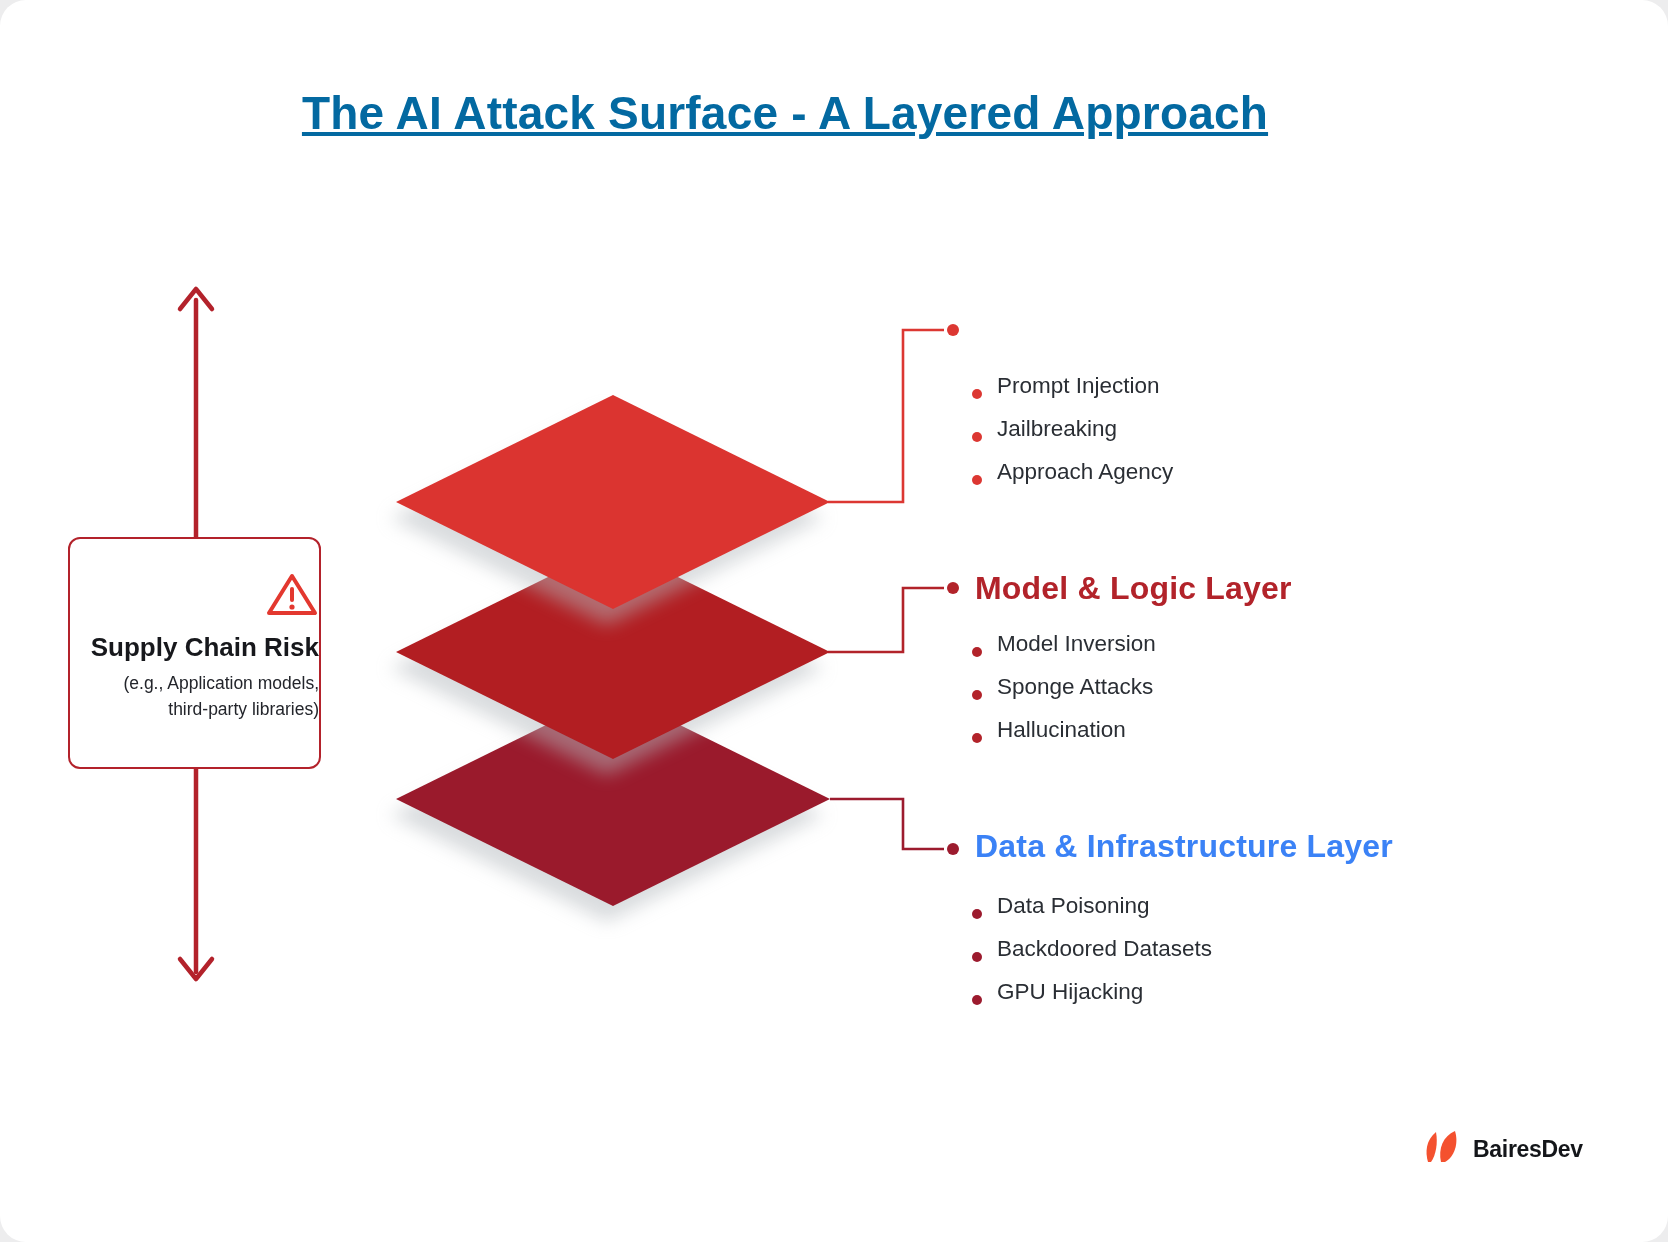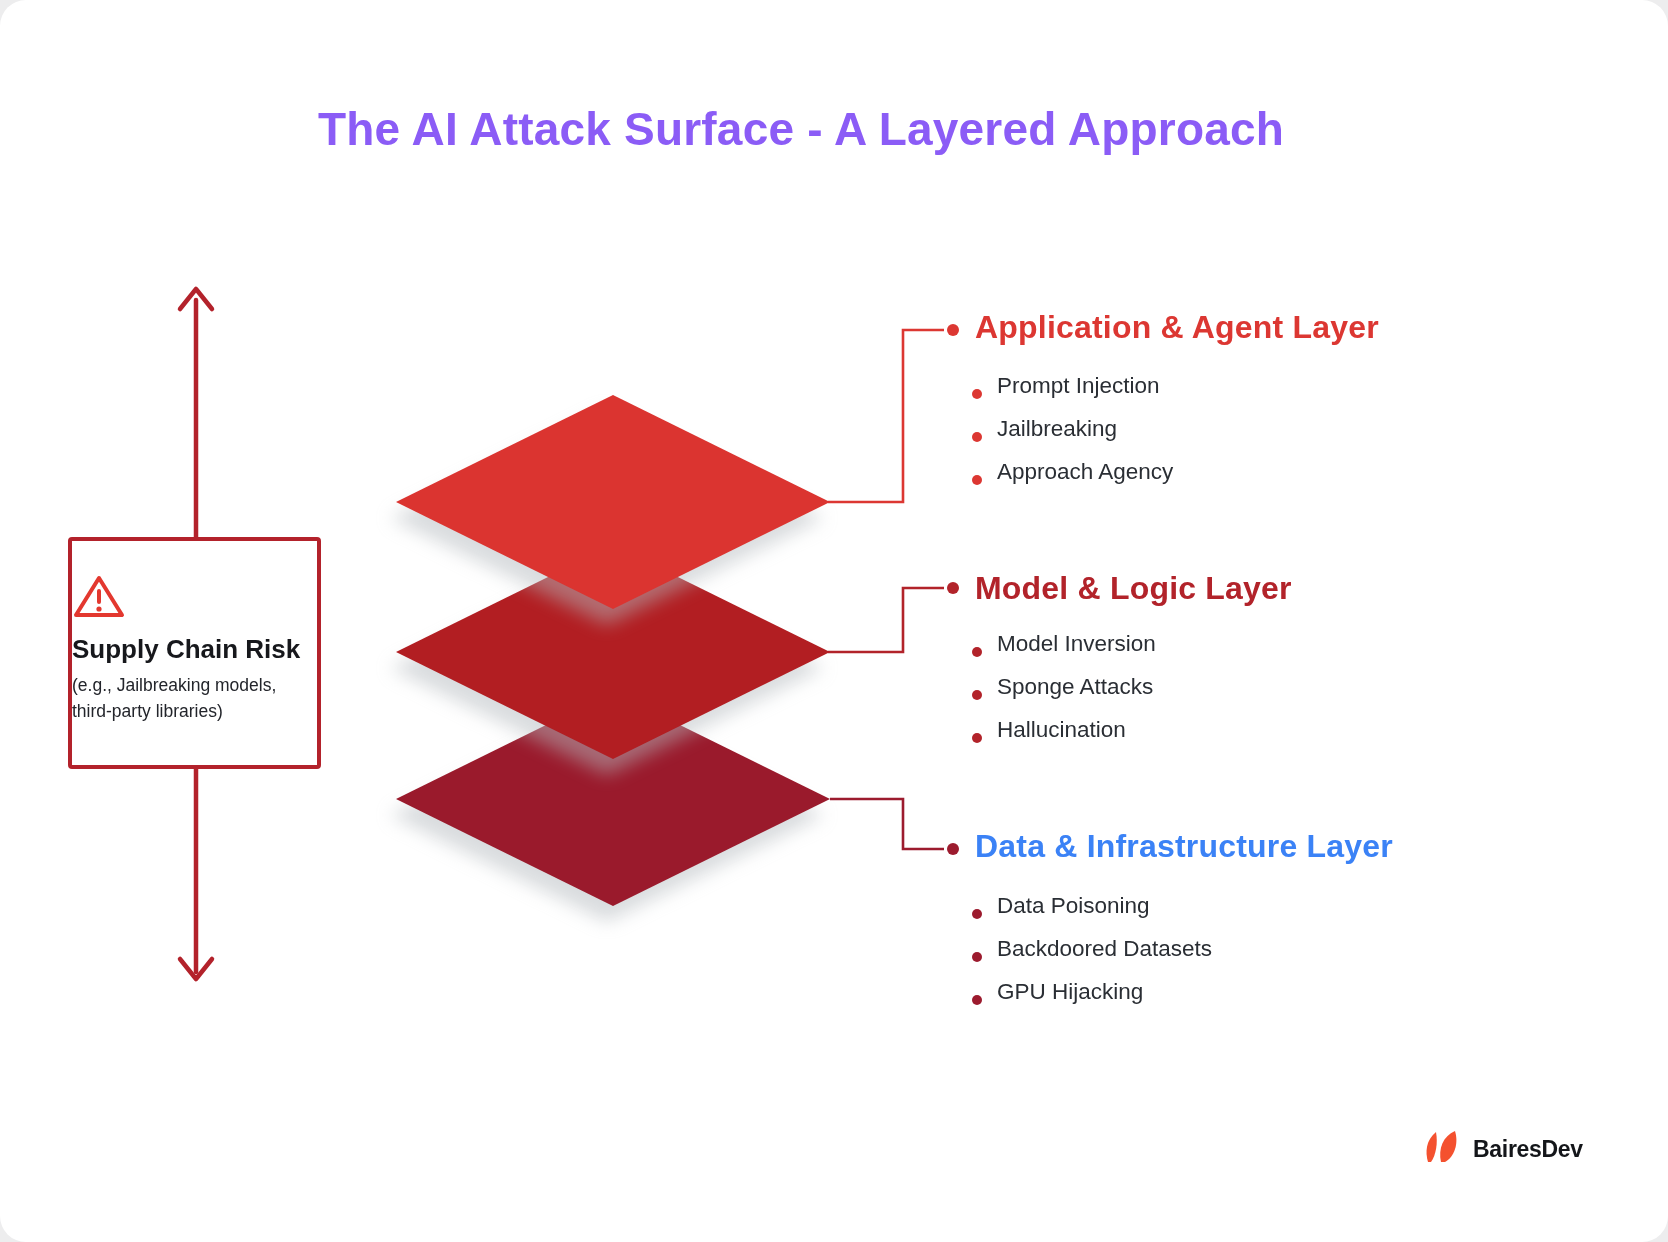--- a/index.html
+++ b/index.html
@@ -4,29 +4,29 @@
 <style>
   html,body { margin:0; padding:0; background:#ededee; }
   .canvas {
     position:relative; width:1668px; height:1242px;
     background:#ffffff; border-radius:26px; overflow:hidden;
     font-family:"Liberation Sans", sans-serif;
   }
   .page-title {
     position:absolute; left:0; top:86px; width:1570px;
     text-align:center; font-size:46px; font-weight:700;
-    color:#8b5cf6; letter-spacing:0.2px; margin:16px;
+    color:#0369a1; letter-spacing:0.2px; margin:0;text-decoration:underline;
   }
   .diagram-svg { position:absolute; left:0; top:0; }
 
   
   .supply-card {
     position:absolute; left:68px; top:537px; width:253px; height:232px;
-    background:#ffffff; border:4px solid #0ea5e9; border-radius:4px;
-    box-sizing:border-box; text-align:left;
+    background:#ffffff; border:2px solid #0ea5e9; border-radius:12px;
+    box-sizing:border-box; text-align:right;
   }
   .supply-icon { margin-top:33px; display:inline-block; color:#e3382f; }
   .supply-title { font-size:26px; font-weight:700; color:#17181c; margin:10px 0 7px 0; }
   .supply-sub { font-size:17.5px; color:#23252b; line-height:26px; }
 
   
   .layer-heading {
     position:absolute; left:975px; margin:0;
     font-size:32px; font-weight:700; letter-spacing:0.2px;
   }
@@ -91,26 +91,25 @@
   <div class="supply-card" style="border-color: rgb(179, 34, 43);">
     <span class="supply-icon" style="color: rgb(227, 56, 47);">
       <svg width="54" height="46" viewBox="0 0 54 46" fill="none">
         <path d="M27 4 L50 41 H4 Z" stroke="currentColor" stroke-width="4" stroke-linejoin="round" fill="none"></path>
         <line x1="27" y1="17" x2="27" y2="28" stroke="currentColor" stroke-width="4" stroke-linecap="round"></line>
         <circle cx="27" cy="35" r="2.6" fill="currentColor"></circle>
       </svg>
     </span>
     <div class="supply-title">Supply Chain Risk</div>
     <div class="supply-sub">
-      <div>(e.g., Jailbreaking models,</div>
+      <div>(e.g., Application models,</div>
       <div>third-party libraries)</div>
     </div>
   </div>
 
-  <h2 class="layer-heading" style="top: 309px; color: rgb(220, 55, 50);">Application &amp; Agent Layer</h2>
   <ul class="layer-list" style="top:356px;">
     <li>
       <span class="bullet-dot" style="background: rgb(220, 55, 50);"></span>
       <span class="bullet-text">Prompt Injection</span>
     </li>
     <li>
       <span class="bullet-dot" style="background: rgb(220, 55, 50);"></span>
       <span class="bullet-text">Jailbreaking</span>
     </li>
     <li>

